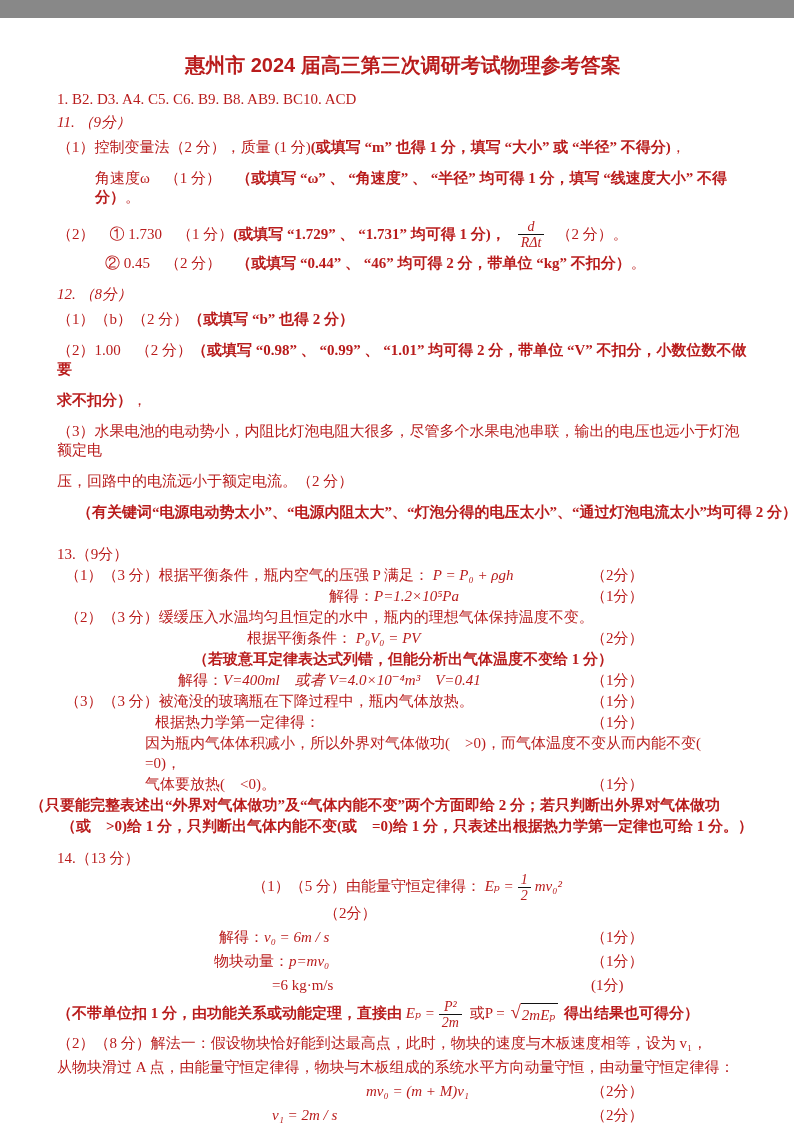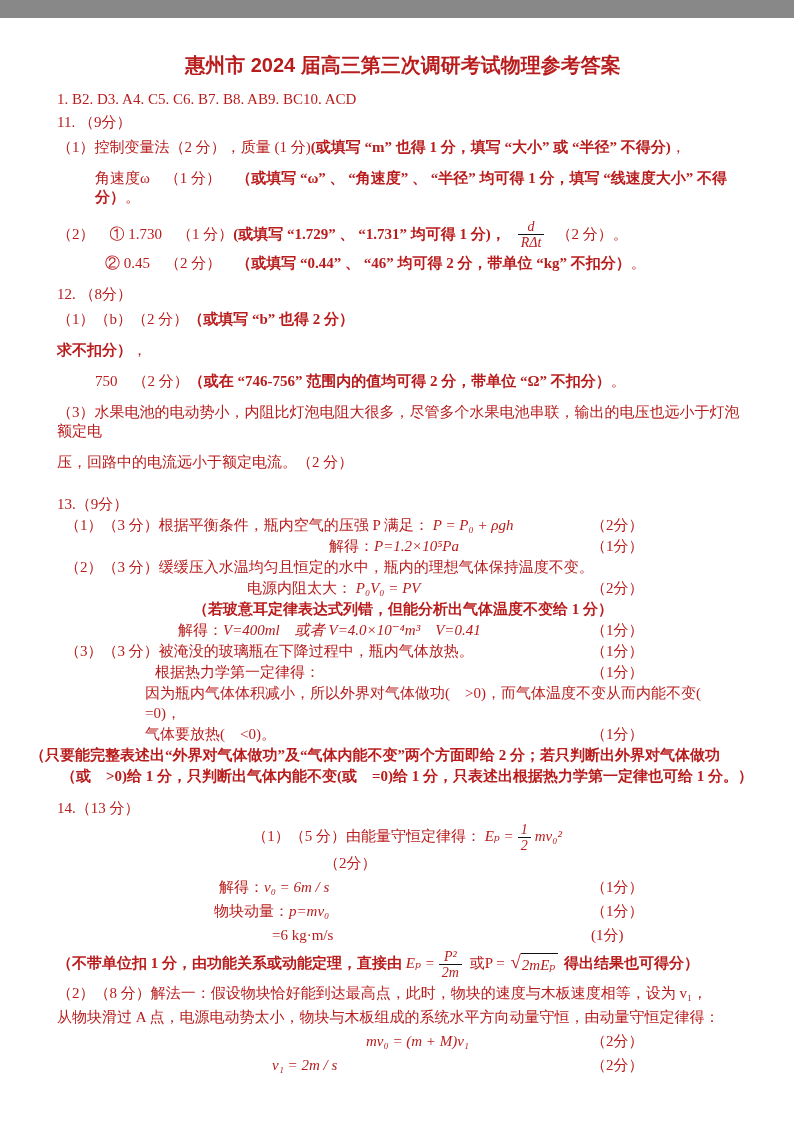--- a/index.html
+++ b/index.html
@@ -35,21 +35,21 @@
   .fd{padding:0 3px;display:block;}
   .sqrt{display:inline-flex;align-items:flex-start;vertical-align:middle;margin:0 2px;}
   .rad{font-size:19px;line-height:17px;font-style:normal;}
   .sqb{border-top:1px solid #121212;padding:1px 3px 0 1px;}
   
   .row{display:flex;align-items:center;}
   .row .c{flex:1;}
   .row .s{width:158px;flex:none;}
   
   .q11 .ln,.q12 .ln{margin-bottom:12px;}
-  .q11 .hd,.q12 .hd{margin-bottom:6px;}
+  .q11 .hd,.q12 .hd{margin-bottom:6px;font-style:italic;}
   .ind-a{padding-left:38px;}
   .ind-b{padding-left:48px;}
   .frow{display:flex;align-items:center;margin-bottom:4px;}
   .kw{white-space:nowrap;padding-left:20px;margin-bottom:0;}
   
   .q13{margin-top:22px;}
   .q13 .ln,.q13 .row{margin-bottom:1px;line-height:20px;}
   .pl272{padding-left:272px;}
   .pl190{padding-left:190px;}
   .pl121{padding-left:121px;}
@@ -76,21 +76,21 @@
 
   <h1 class="title">惠州市 2024 届高三第三次调研考试物理参考答案</h1>
 
   <div class="answers">
     <span>1. B</span>
     <span>2. D</span>
     <span>3. A</span>
     <span>4. C</span>
     <span>5. C</span>
     <span>6. B</span>
-    <span>7. B</span>
+    <span>9. B</span>
     <span>8. AB</span>
     <span>9. BC</span>
     <span>10. ACD</span>
   </div>
 
   <section class="q11">
     <div class="ln hd">11. （9分）</div>
     <div class="ln">
       <span>（1）控制变量法（2 分），质量 (1 分)</span><span class="b">(或填写 “m” 也得 1 分，填写 “大小” 或 “半径” 不得分)</span><span>，</span>
     </div>
@@ -112,48 +112,49 @@
       <span>② 0.45　（2 分）　</span><span class="b">（或填写 “0.44” 、 “46” 均可得 2 分，带单位 “kg” 不扣分）</span><span>。</span>
     </div>
   </section>
 
   <section class="q12">
     <div class="ln hd">12. （8分）</div>
     <div class="ln">
       <span>（1）（b）（2 分）</span><span class="b">（或填写 “b” 也得 2 分）</span>
     </div>
     <div class="ln">
+      <span>（2）1.00　（2 分）</span><span class="b">（或填写 “0.98” 、 “0.99” 、 “1.01” 均可得 2 分，带单位 “V” 不扣分，小数位数不做要</span>
+    </div>
+    <div class="ln">
       <span class="b">求不扣分）</span><span>，</span>
-    </div>
-    <div class="ln ind-a">
-      <span>750　（2 分）</span><span class="b">（或在 “746-756” 范围内的值均可得 2 分，带单位 “Ω” 不扣分）</span><span>。</span>
     </div>
     <div class="ln">（3）水果电池的电动势小，内阻比灯泡电阻大很多，尽管多个水果电池串联，输出的电压也远小于灯泡额定电</div>
     <div class="ln">压，回路中的电流远小于额定电流。（2 分）</div>
+    <div class="ln b kw">（有关键词“电源电动势太小”、“电源内阻太大”、“灯泡分得的电压太小”、“通过灯泡电流太小”均可得 2 分）</div>
   </section>
 
   <section class="q13">
     <div class="ln">13.（9分）</div>
     <div class="row">
       <div class="c pl8">
         <span>（1）（3 分）根据平衡条件，瓶内空气的压强 P 满足：</span>
         <span class="f">P = P₀ + ρgh</span>
       </div>
       <div class="s">（2分）</div>
     </div>
     <div class="row">
       <div class="c pl272">
         <span>解得：</span><span class="f">P=1.2×10⁵Pa</span>
       </div>
       <div class="s">（1分）</div>
     </div>
     <div class="ln pl8">（2）（3 分）缓缓压入水温均匀且恒定的水中，瓶内的理想气体保持温度不变。</div>
     <div class="row">
       <div class="c pl190">
-        <span>电源内阻太大：</span>
+        <span>根据平衡条件：</span>
         <span class="f">P₀V₀ = PV</span>
       </div>
       <div class="s">（2分）</div>
     </div>
     <div class="ln b notec">（若玻意耳定律表达式列错，但能分析出气体温度不变给 1 分）</div>
     <div class="row">
       <div class="c pl121">
         <span>解得：</span><span class="f">V=400ml　或者 V=4.0×10⁻⁴m³　V=0.41</span>
       </div>
       <div class="s">（1分）</div>
@@ -212,21 +213,21 @@
             <span class="fd">2m</span>
           </span></span>
       <span>或P =</span>
       <span class="sqrt">
           <span class="rad">√</span>
           <span class="sqb f">2mEₚ</span>
         </span>
       <span class="b">得出结果也可得分）</span>
     </div>
     <div class="ln">（2）（8 分）解法一：假设物块恰好能到达最高点，此时，物块的速度与木板速度相等，设为 v₁，</div>
-    <div class="ln">从物块滑过 A 点，电源电动势太小，物块与木板组成的系统水平方向动量守恒，由动量守恒定律得：</div>
+    <div class="ln">从物块滑过 A 点，由能量守恒定律得，物块与木板组成的系统水平方向动量守恒，由动量守恒定律得：</div>
     <div class="row">
       <div class="c pl187">
         <span class="f">mv₀ = (m + M)v₁</span>
       </div>
       <div class="s">（2分）</div>
     </div>
     <div class="row">
       <div class="c pl215">
         <span class="f">v₁ = 2m / s</span>
       </div>

